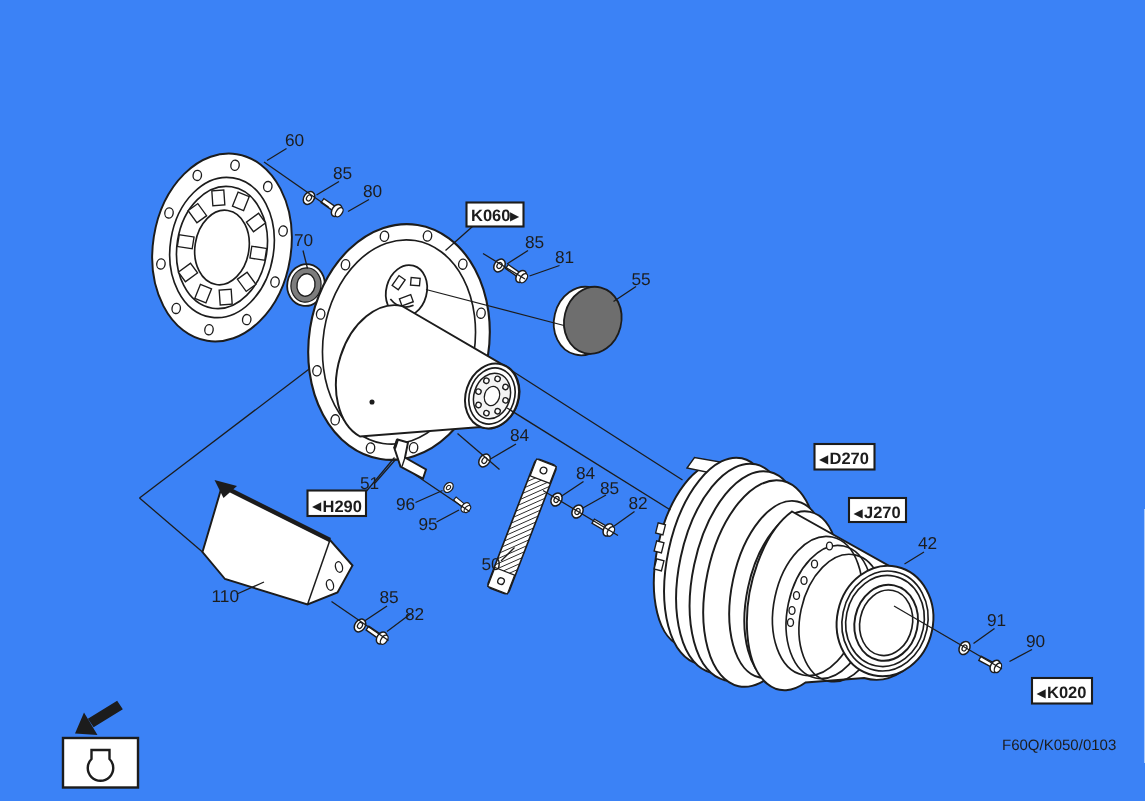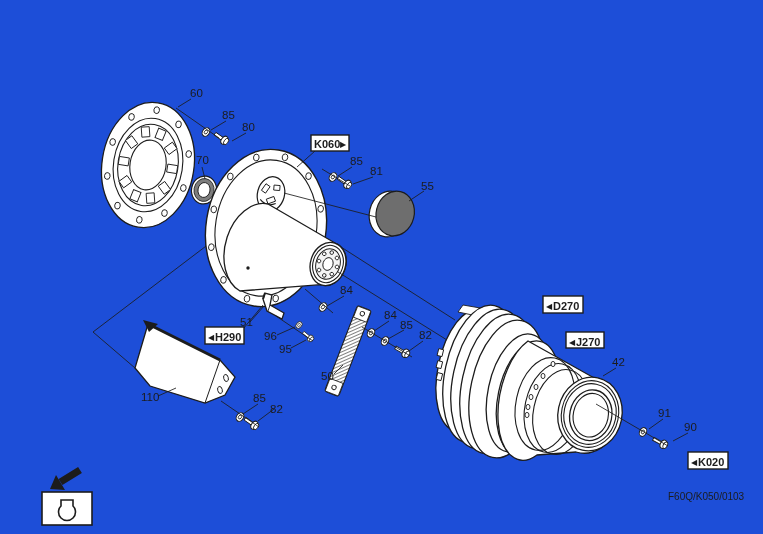--- a/index.html
+++ b/index.html
@@ -1,16 +1,16 @@
 <!DOCTYPE html>
 <html><head>
 <meta charset="utf-8">
 <style>
   html,body{margin:0;padding:0;background:#ffffff;}
-  .page{width:763px;height:534px;position:relative;background:#1d4ed8;overflow:hidden;}
+  .page{width:763px;height:534px;position:relative;background:#3b82f6;overflow:hidden;}
   svg{display:block;}
   svg text{font-family:"Liberation Sans","DejaVu Sans",sans-serif;font-size:11.5px;fill:#1c1c1c;}
   text.refbox-label{font-size:11px;font-weight:bold;}
   text.arrow-glyph{font-size:8px;font-weight:bold;}
   text.figcode{font-size:10px;}
   .ln{stroke:#1c1c1c;stroke-width:0.85;fill:none;}
   .ol{stroke:#1c1c1c;stroke-width:1.3;fill:#ffffff;}
   .olf{stroke:#1c1c1c;stroke-width:1.1;fill:none;}
   .thin{stroke:#1c1c1c;stroke-width:0.9;fill:#ffffff;}
 </style>

